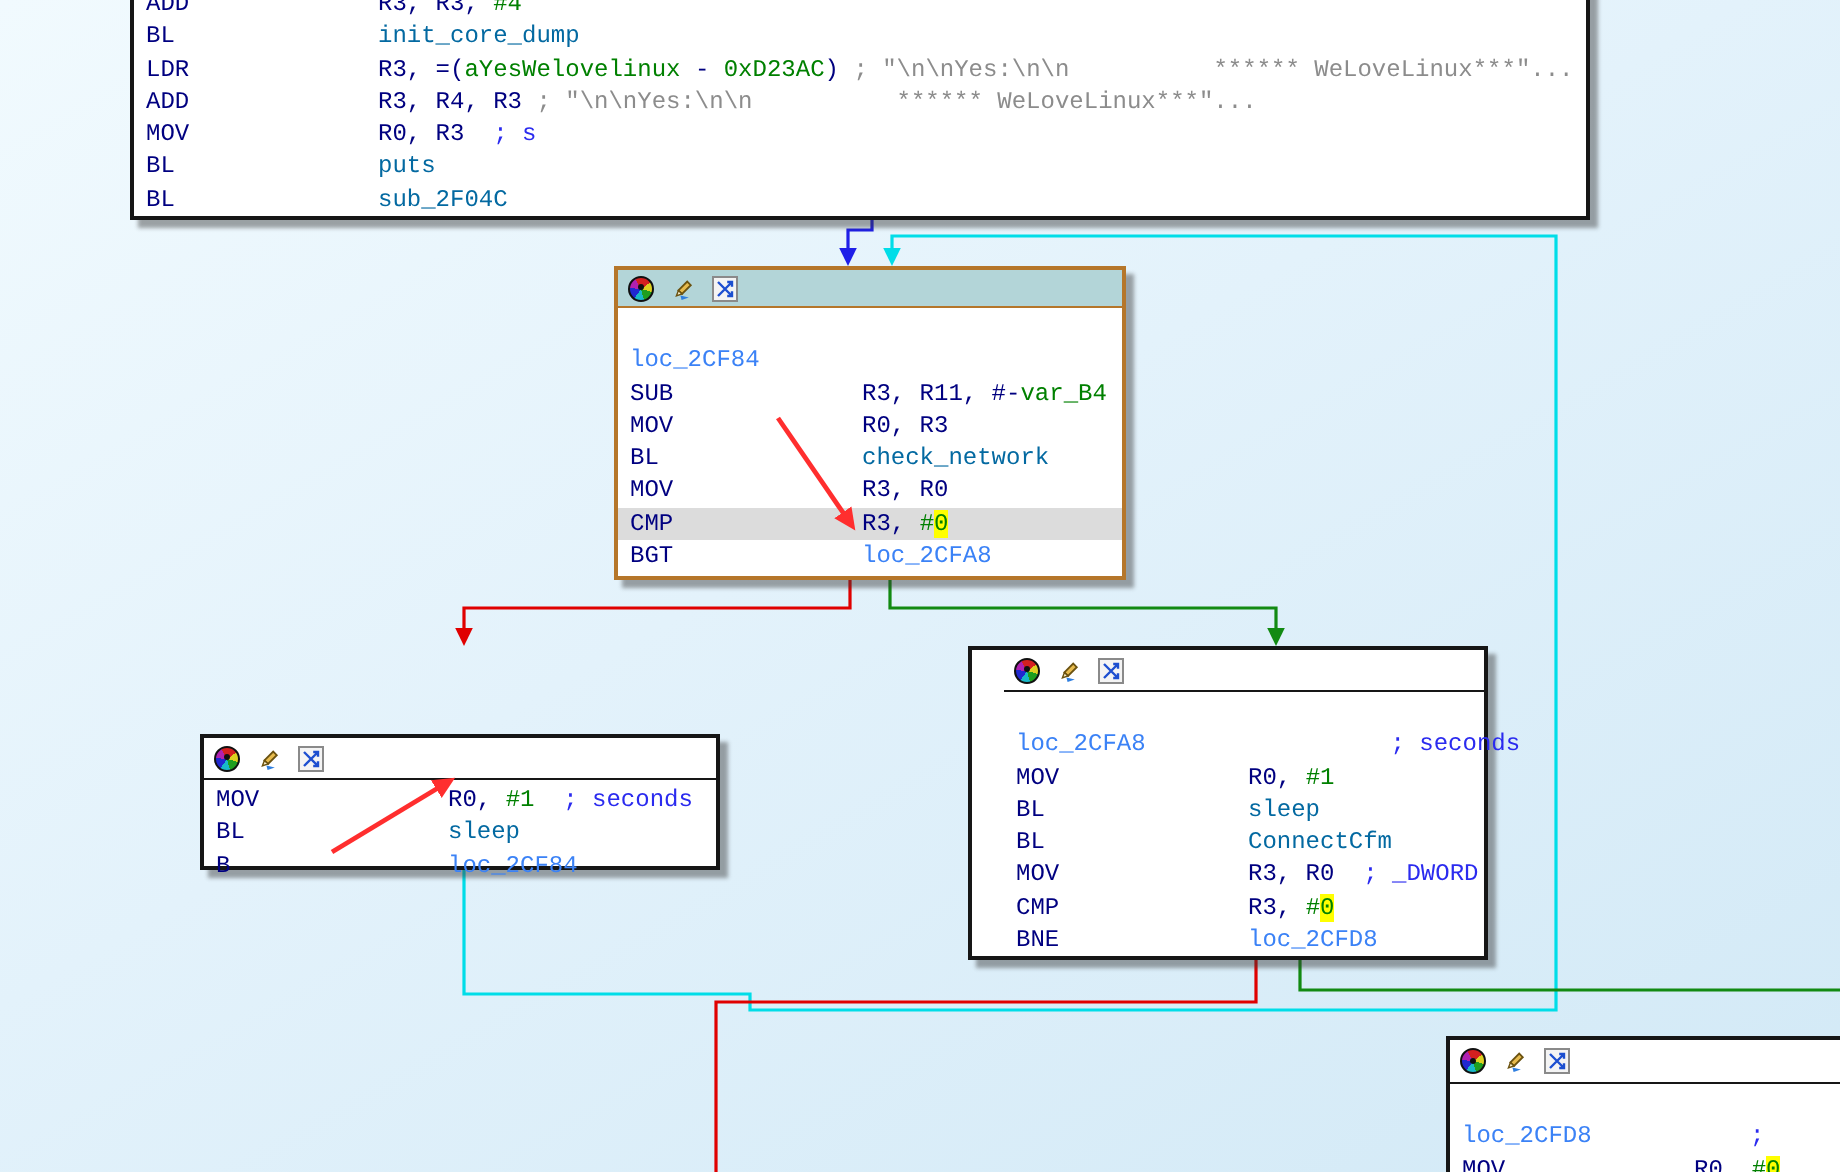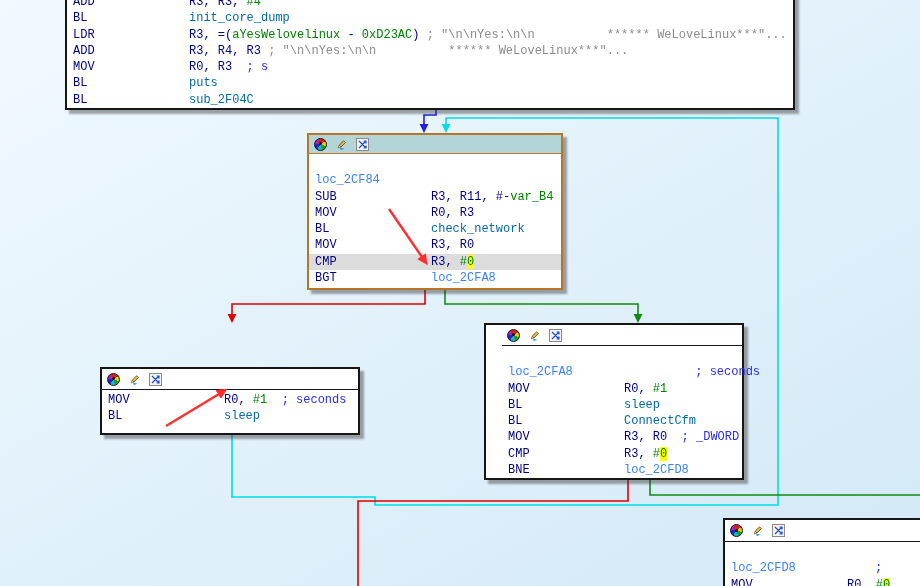--- a/index.html
+++ b/index.html
@@ -95,21 +95,21 @@
       <span class="ic"><svg viewBox="0 0 13 13" width="13" height="13">
             <path d="M4.2 7.2 L8.6 2.8 L10.4 4.6 L6 9 Z" fill="#e7bb4e" stroke="#6b5210" stroke-width="0.9"></path>
             <path d="M4.2 7.2 L6 9 L3.2 9.9 Z" fill="#f6ecc8" stroke="#6b5210" stroke-width="0.7"></path>
             <path d="M5.2 9.8 L9.4 10.7 L5.8 12 Z" fill="#2f7fe0"></path>
           </svg></span>
       <span class="ic"><svg viewBox="0 0 13 13" width="13" height="13">
             <rect x="0.5" y="0.5" width="12" height="12" fill="#f4f4f4" stroke="#8a8a8a"></rect>
             <path d="M3 10 L10 3 M7.6 3 L10 3 L10 5.4 M3 3 L10 10 M10 7.6 L10 10 L7.6 10" stroke="#1d4fd0" stroke-width="1.2" fill="none"></path>
           </svg></span>
     </div>
-    <div class="code"><div class="cl"><span class="tk-mn">MOV</span><span class="tk-op">R0, </span><span class="tk-num">#1</span><span class="tk-op">  </span><span class="tk-cmt">; seconds</span></div><div class="cl"><span class="tk-mn">BL</span><span class="tk-fn">sleep</span></div></div>
+    <div class="code"><div class="cl"><span class="tk-mn">MOV</span><span class="tk-op">R0, </span><span class="tk-num">#1</span><span class="tk-op">  </span><span class="tk-cmt">; seconds</span></div><div class="cl"><span class="tk-mn">BL</span><span class="tk-fn">sleep</span></div><div class="cl"><span class="tk-mn">B</span><span class="tk-lbl">loc_2CF84</span></div></div>
   </div>
 
   <div class="block" id="b-right">
     <div class="hdr">
       <span class="ic ic-wheel"></span>
       <span class="ic"><svg viewBox="0 0 13 13" width="13" height="13">
             <path d="M4.2 7.2 L8.6 2.8 L10.4 4.6 L6 9 Z" fill="#e7bb4e" stroke="#6b5210" stroke-width="0.9"></path>
             <path d="M4.2 7.2 L6 9 L3.2 9.9 Z" fill="#f6ecc8" stroke="#6b5210" stroke-width="0.7"></path>
             <path d="M5.2 9.8 L9.4 10.7 L5.8 12 Z" fill="#2f7fe0"></path>
           </svg></span>

